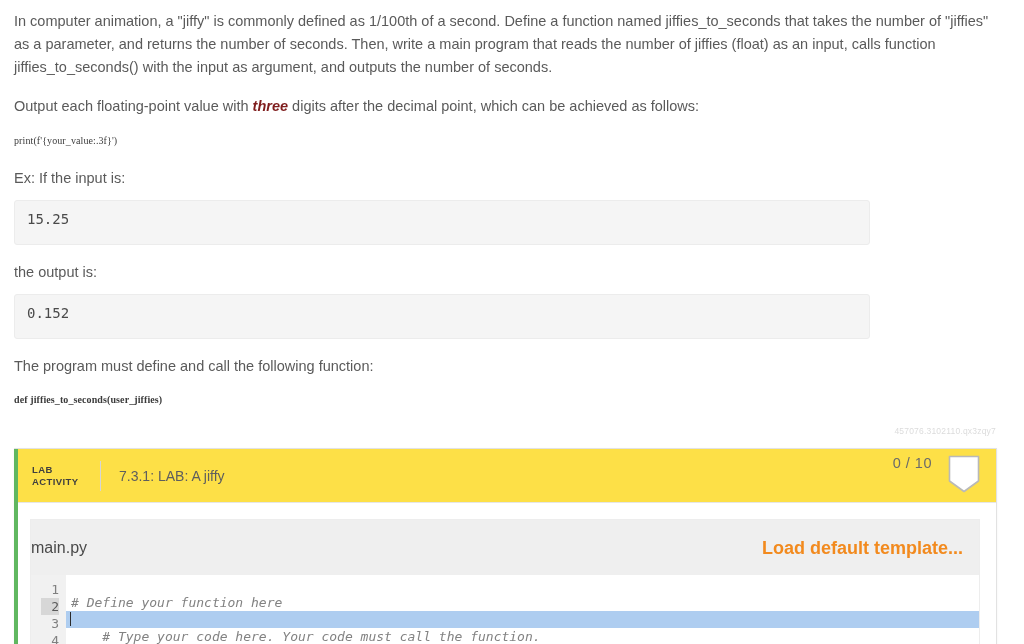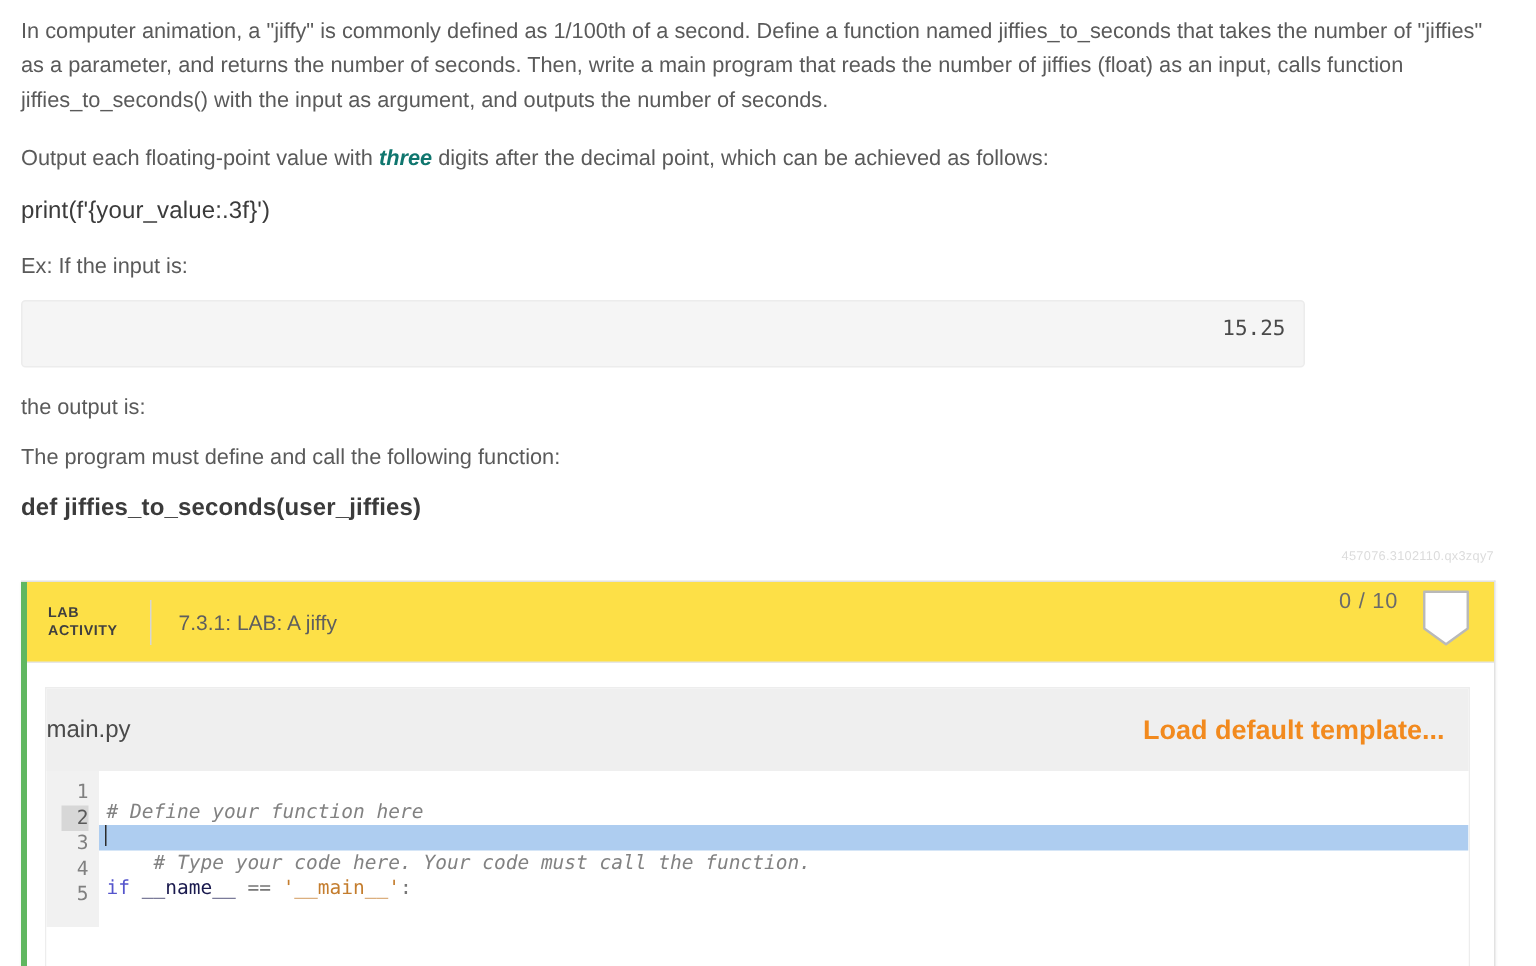--- a/index.html
+++ b/index.html
@@ -28,25 +28,25 @@
     padding: 10px 28px 0 14px;
   }
   .para {
     font-size: 14.5px;
     line-height: 23px;
     color: #5a5a5a;
     margin: 0 0 16px 0;
     max-width: 990px;
   }
   .para.tight { margin-bottom: 6px; }
-  .para b.bi { font-weight: bold; font-style: italic; color: #0f766e; }
+  .para b.bi { font-weight: bold; font-style: italic; color: #7f1d1d; }
 
   .codeline {
-    font-family: Liberation Sans, sans-serif;
-    font-size: 16px;
+    font-family: Liberation Serif, serif;
+    font-size: 10px;
     line-height: 21px;
     color: #3b3b3b;
     margin: 12px 0 16px 0;
     letter-spacing: 0.1px;
   }
   .codeline.bold { font-weight: bold; }
 
   .label {
     font-size: 14.5px;
     line-height: 22px;
@@ -59,21 +59,20 @@
     width: 856px;
     background: #f5f5f5;
     border: 1px solid #ececec;
     border-radius: 3px;
     padding: 9px 12px 16px 12px;
     margin: 0 0 16px 0;
     font-family: "DejaVu Sans Mono", "Liberation Mono", monospace;
     font-size: 14px;
     line-height: 18px;
     color: #4a4a4a;
-    text-align: right;
   }
 
   .watermark {
     font-size: 8.5px;
     color: #dcdcdc;
     letter-spacing: 0.2px;
     margin: 5px 0 12px 0;
     font-family: "Liberation Sans", sans-serif;
     text-align: right;
   }
@@ -235,20 +234,21 @@
     <p class="para tight"><span>Output each floating-point value with </span><b class="bi">three</b><span> digits after the decimal point, which can be achieved as follows:</span></p>
 
     <p class="codeline">print(f'{your_value:.3f}')</p>
 
     <p class="label">Ex: If the input is:</p>
 
     <div class="iobox">15.25</div>
 
     <p class="label">the output is:</p>
 
+    <div class="iobox">0.152</div>
 
     <p class="label">The program must define and call the following function:</p>
 
     <p class="codeline bold">def jiffies_to_seconds(user_jiffies)</p>
 
     <p class="watermark">457076.3102110.qx3zqy7</p>
   </div>
 
   <div class="lab-card">
     <div class="lab-accent"></div>

